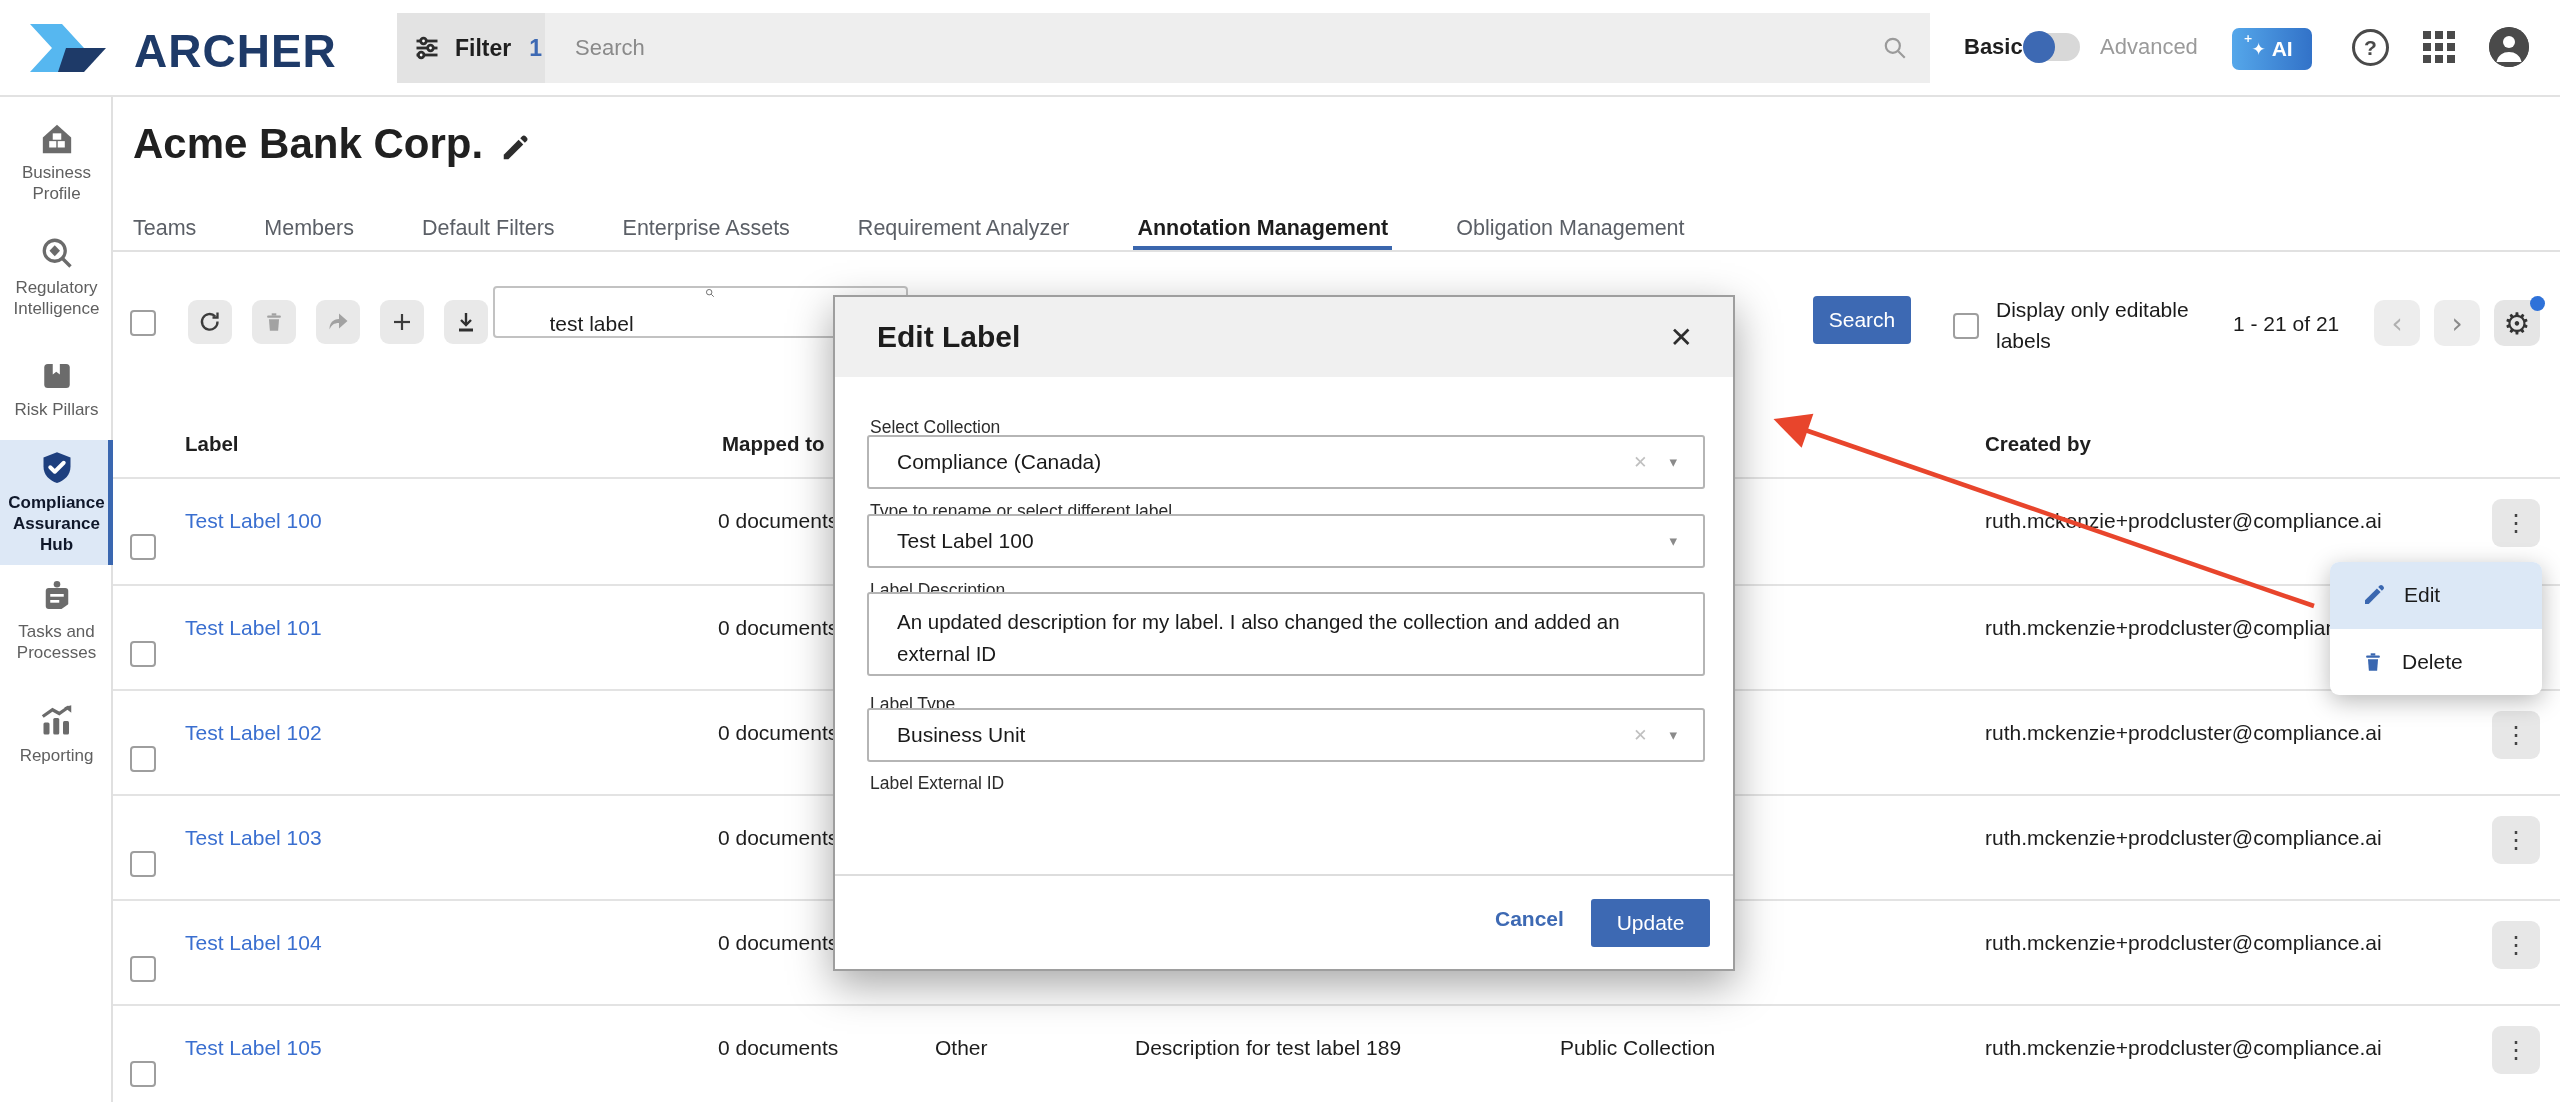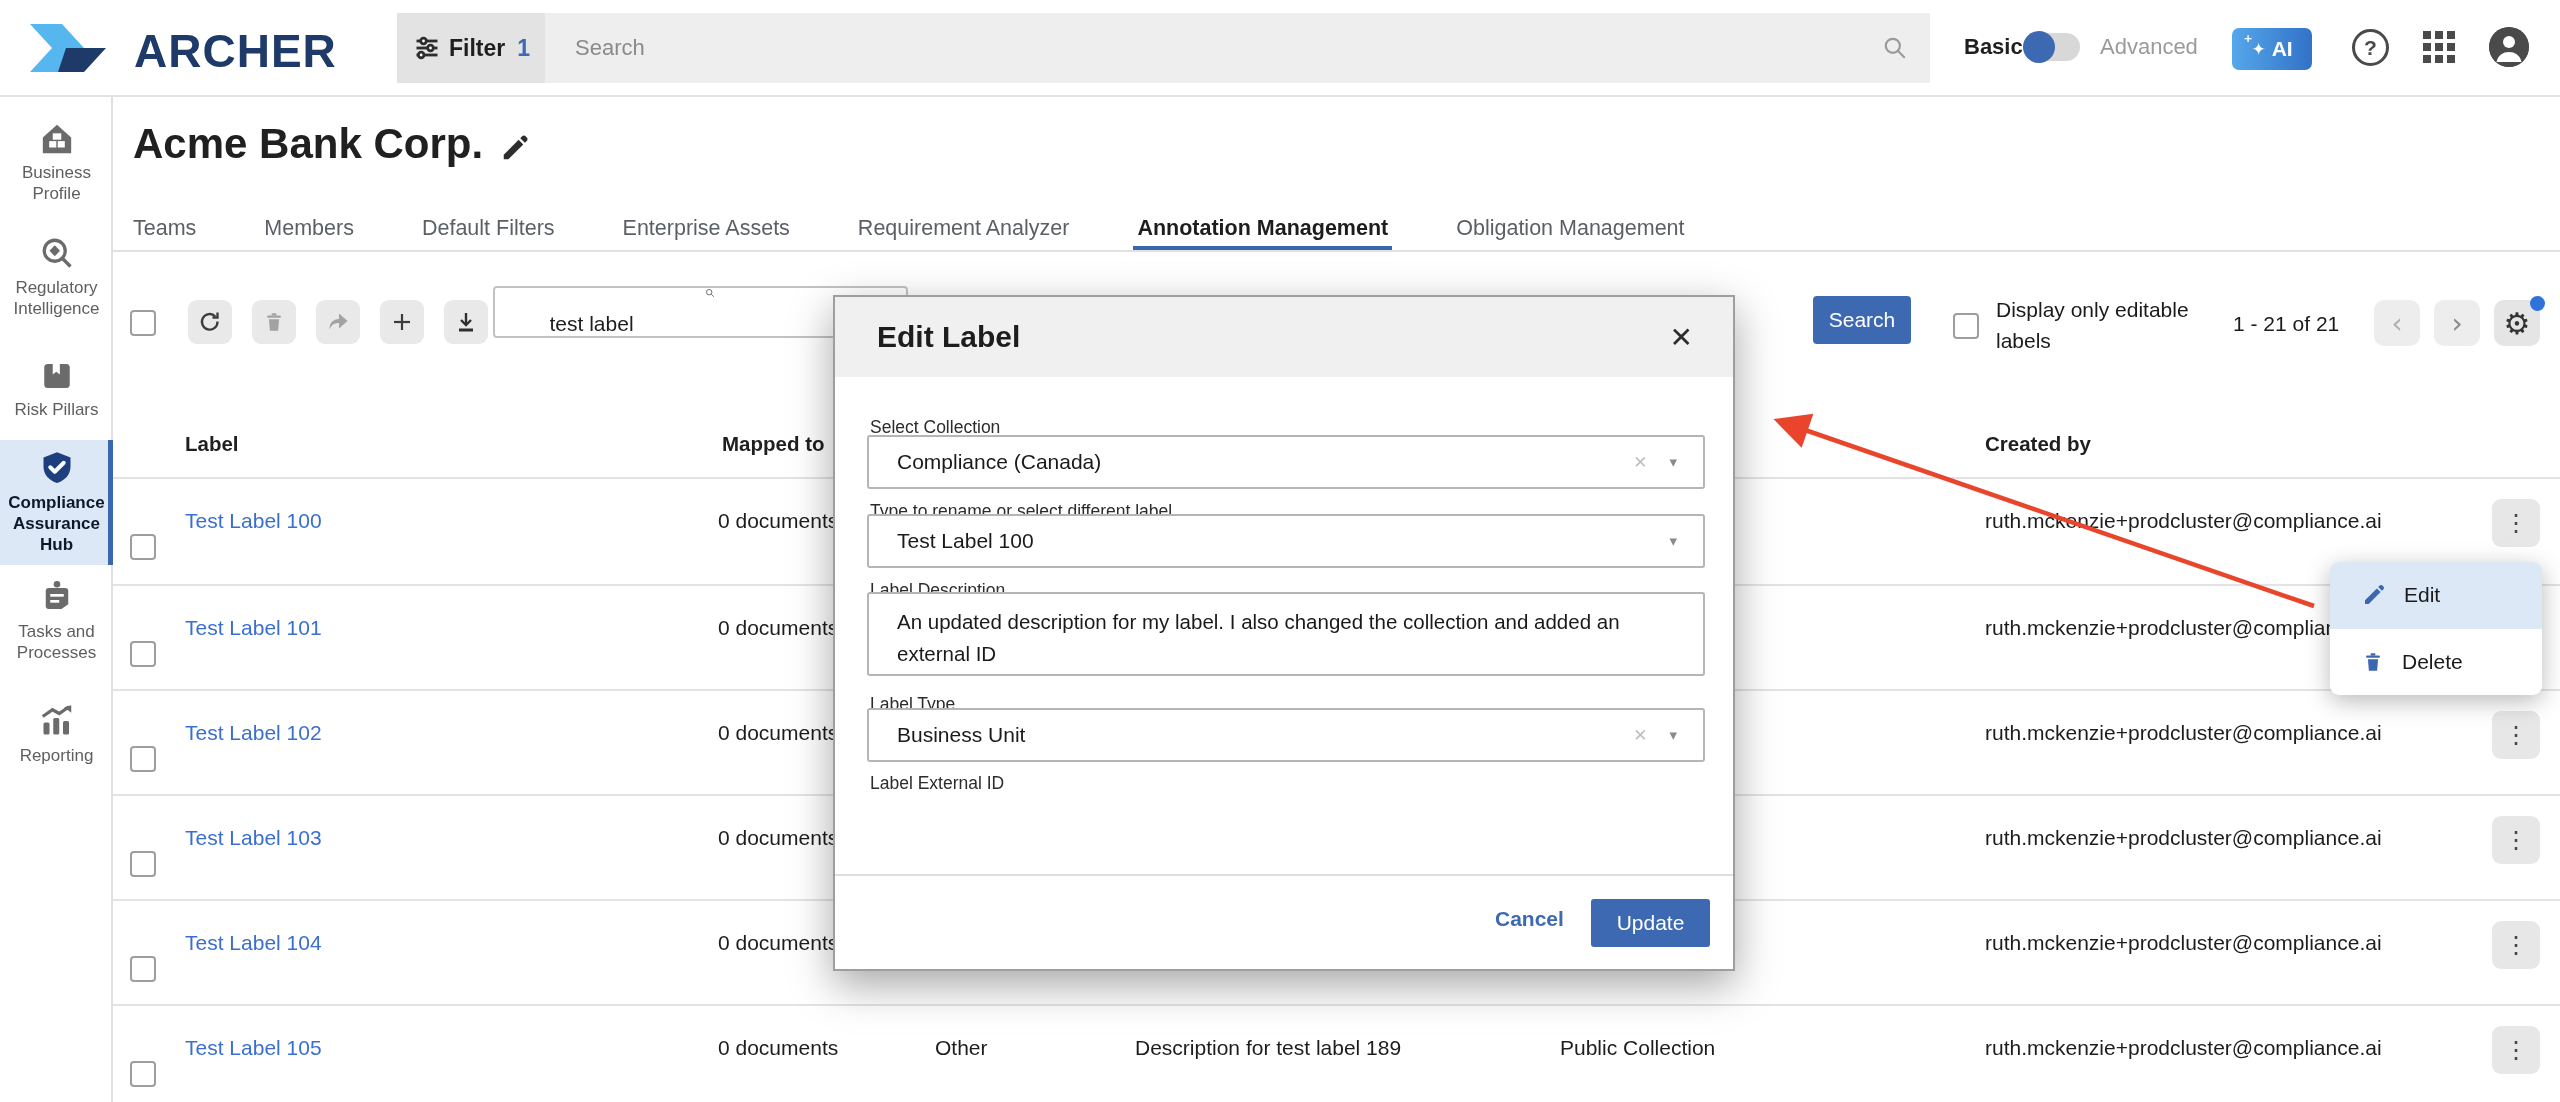--- a/index.html
+++ b/index.html
@@ -11,21 +11,21 @@
   
   #topbar { position:absolute; left:0; top:0; width:2560px; height:97px; background:#fff;
             border-bottom:2px solid #e2e2e2; z-index:20; }
   #logo-mark { position:absolute; left:28px; top:22px; }
   #brand-archer { position:absolute; left:134px; top:24px; font-size:46px; font-weight:700;
                   color:#1e3a68; letter-spacing:1px; }
   #brand-evolv { position:absolute; left:405px; top:24px; font-size:46px; font-weight:700;
                  color:#5ab3ef; letter-spacing:7px; }
   #brand-tm { position:absolute; left:720px; top:20px; font-size:13px; color:#5ab3ef; }
   #filter-chip { position:absolute; left:397px; top:13px; width:148px; height:70px;
-                 background:#e3e3e3; display:flex; align-items:center; gap:8px;
+                 background:#e3e3e3; display:flex; align-items:center; gap:14px;
                  padding-left:16px; cursor:pointer; }
   #filter-chip .flabel { font-size:23px; font-weight:700; color:#1f1f1f; }
   #filter-chip .fcount { font-size:23px; font-weight:600; color:#3d69b3; margin-left:4px; }
   #topbar-search { position:absolute; left:545px; top:13px; width:1385px; height:70px;
                    background:#eeeeee; display:flex; align-items:center; }
   #topbar-search input { flex:1; border:none; outline:none; background:transparent;
                          font-size:22px; color:#333; padding-left:30px;
                          font-family:"Liberation Sans",sans-serif; }
   #topbar-search input::placeholder { color:#8a8a8a; }
   #topbar-search .mag { margin-right:22px; }

